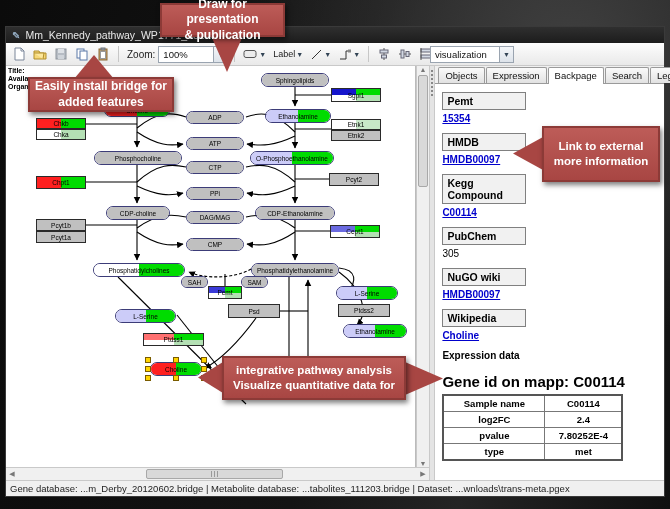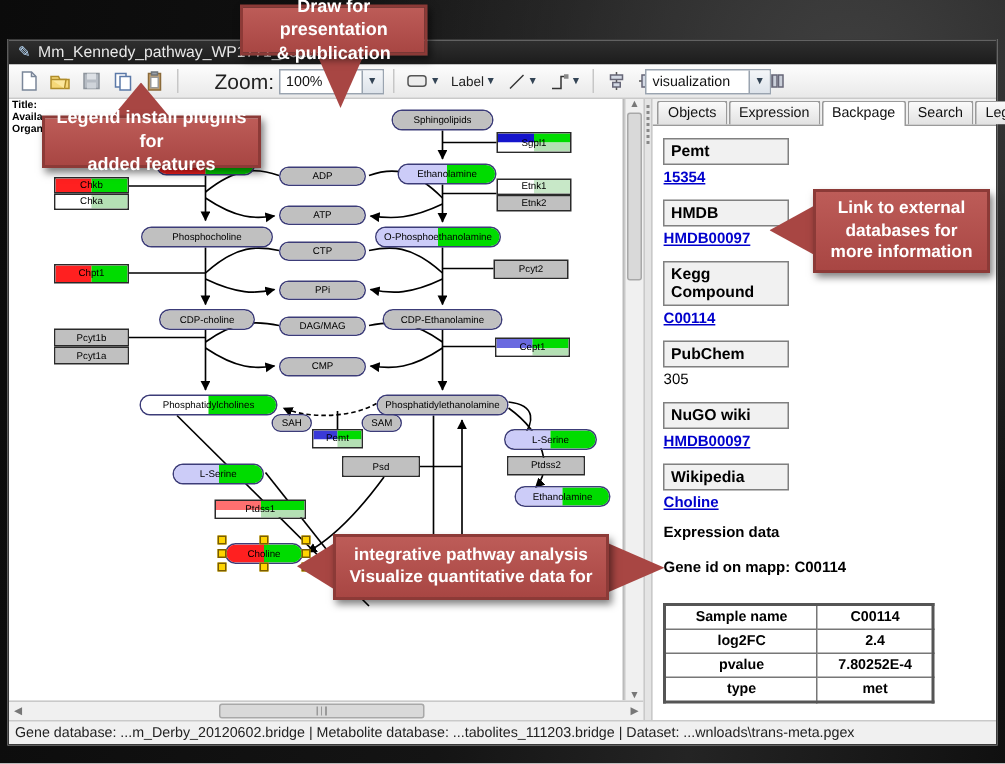--- a/index.html
+++ b/index.html
@@ -14,21 +14,21 @@
   #titlebar{height:16px;background:linear-gradient(#2f2f2f,#1c1c1c);color:#e8e8e8;display:flex;align-items:center;
     font-size:10.5px;padding-left:6px;gap:5px;flex:0 0 auto;}
   #titlebar .appicon{color:#bfe0ff;font-size:10px;}
   #menubar{height:13px;background:#f0f0f0;border-bottom:1px solid #d8d8d8;display:flex;align-items:center;
     font-size:10.5px;color:#111;padding-left:4px;flex:0 0 auto;}
   #menubar .mitem{padding:0 5px;cursor:default;}
   #toolbar{height:22px;background:linear-gradient(#fdfdfd,#e9e9e9);border-bottom:1px solid #c9c9c9;
     display:flex;align-items:center;padding-left:4px;gap:3px;position:relative;flex:0 0 auto;}
   .tbtn{width:18px;height:18px;display:flex;align-items:center;justify-content:center;border-radius:2px;}
   .tsep{width:1px;height:16px;background:#c7c7c7;margin:0 3px;}
-  .tlabel{font-size:14px;color:#222;margin-left:18px;}
+  .tlabel{font-size:10px;color:#222;margin-left:2px;}
   .combo{height:15px;background:#fff;border:1px solid #9aa4b0;display:flex;align-items:center;
     font-size:9.5px;color:#111;padding-left:4px;justify-content:space-between;}
   .combo .caret{width:13px;height:100%;background:linear-gradient(#f4f6f9,#dde3ea);border-left:1px solid #9aa4b0;
     display:flex;align-items:center;justify-content:center;font-size:7px;color:#345;}
   .ddbtn{display:flex;align-items:center;gap:1px;height:18px;padding:0 2px;font-size:9px;color:#222;}
   .ddbtn .caret{font-size:7px;color:#345;}
   #viscombo{position:absolute;left:424px;top:3px;width:78px;}
   
   #main{flex:1 1 auto;display:flex;min-height:0;}
   #canvaswrap{width:423px;flex:0 0 auto;display:flex;flex-direction:column;background:#e8e8e8;}
@@ -54,21 +54,21 @@
     border-bottom:none;padding:2px 6px;border-radius:2px 2px 0 0;}
   .tab.active{background:#fff;position:relative;top:1px;padding-bottom:3px;}
   #panelbody{flex:1 1 auto;padding:8px 0 0 7px;overflow:hidden;}
   .section{margin-bottom:9px;}
   .sec-header{width:84px;box-sizing:border-box;border:1px solid #808080;background:#f1f1f1;
     font-weight:bold;font-size:10.5px;color:#000;padding:2px 4px;}
   .sec-val{margin-top:3px;font-size:10px;color:#000;font-weight:bold;}
   .sec-val a{color:#0000cc;}
   .plainval{font-weight:normal;}
   #exprhead{font-weight:bold;font-size:10px;margin:4px 0 12px 0;color:#000;}
-  #genecap{font-weight:bold;font-size:10px;margin-bottom:18px;color:#000;}
+  #genecap{font-weight:bold;font-size:15px;margin-bottom:4px;color:#000;}
   table.expr{border-collapse:collapse;border:2px solid #555;}
   table.expr td{border:1px solid #777;font-size:9.5px;font-weight:bold;text-align:center;
     padding:2px 6px;color:#000;}
   table.expr td.c1{width:88px;} table.expr td.c2{width:64px;}
   
   #statusbar{height:15px;background:#f0f0f0;border-top:1px solid #c9c9c9;display:flex;align-items:center;
     font-size:9.5px;color:#222;padding-left:4px;flex:0 0 auto;white-space:nowrap;overflow:hidden;}
   
   .node{position:absolute;box-sizing:border-box;display:flex;flex-direction:column;overflow:hidden;z-index:3;}
   .node .rowcells{flex:1;display:flex;}
@@ -611,30 +611,29 @@
   <div class="callout" style="left:160px;top:3px;width:125px;height:34px;font-size:12px;">
       <span id="co-draw">
         <div>Draw for presentation</div>
         <div>&amp; publication</div>
       </span>
     </div>
   <div class="co-arrow" style="left:198px;top:35px;width:58px;height:37px;clip-path:polygon(22% 0,78% 0,50% 100%);"></div>
 
   <div class="callout" style="left:28px;top:77px;width:146px;height:35px;font-size:12px;">
       <span id="co-plugins">
-        <div>Legend install plugins for</div>
+        <div>Easily install bridge for</div>
         <div>added features</div>
       </span>
     </div>
   <div class="co-arrow" style="left:74px;top:55px;width:40px;height:24px;clip-path:polygon(50% 0,0 100%,100% 100%);"></div>
 
   <div class="callout" style="left:542px;top:126px;width:118px;height:56px;font-size:11.5px;">
       <span id="co-link">
         <div>Link  to external</div>
-        <div>databases  for</div>
         <div>more information</div>
       </span>
     </div>
   <div class="co-arrow" style="left:513px;top:137px;width:30px;height:33px;clip-path:polygon(100% 0,100% 100%,0 50%);"></div>
 
   <div class="callout" style="left:222px;top:356px;width:184px;height:44px;font-size:11.5px;">
       <span id="co-visualize">
         <div>integrative pathway analysis</div>
         <div>Visualize quantitative data  for</div>
       </span>

